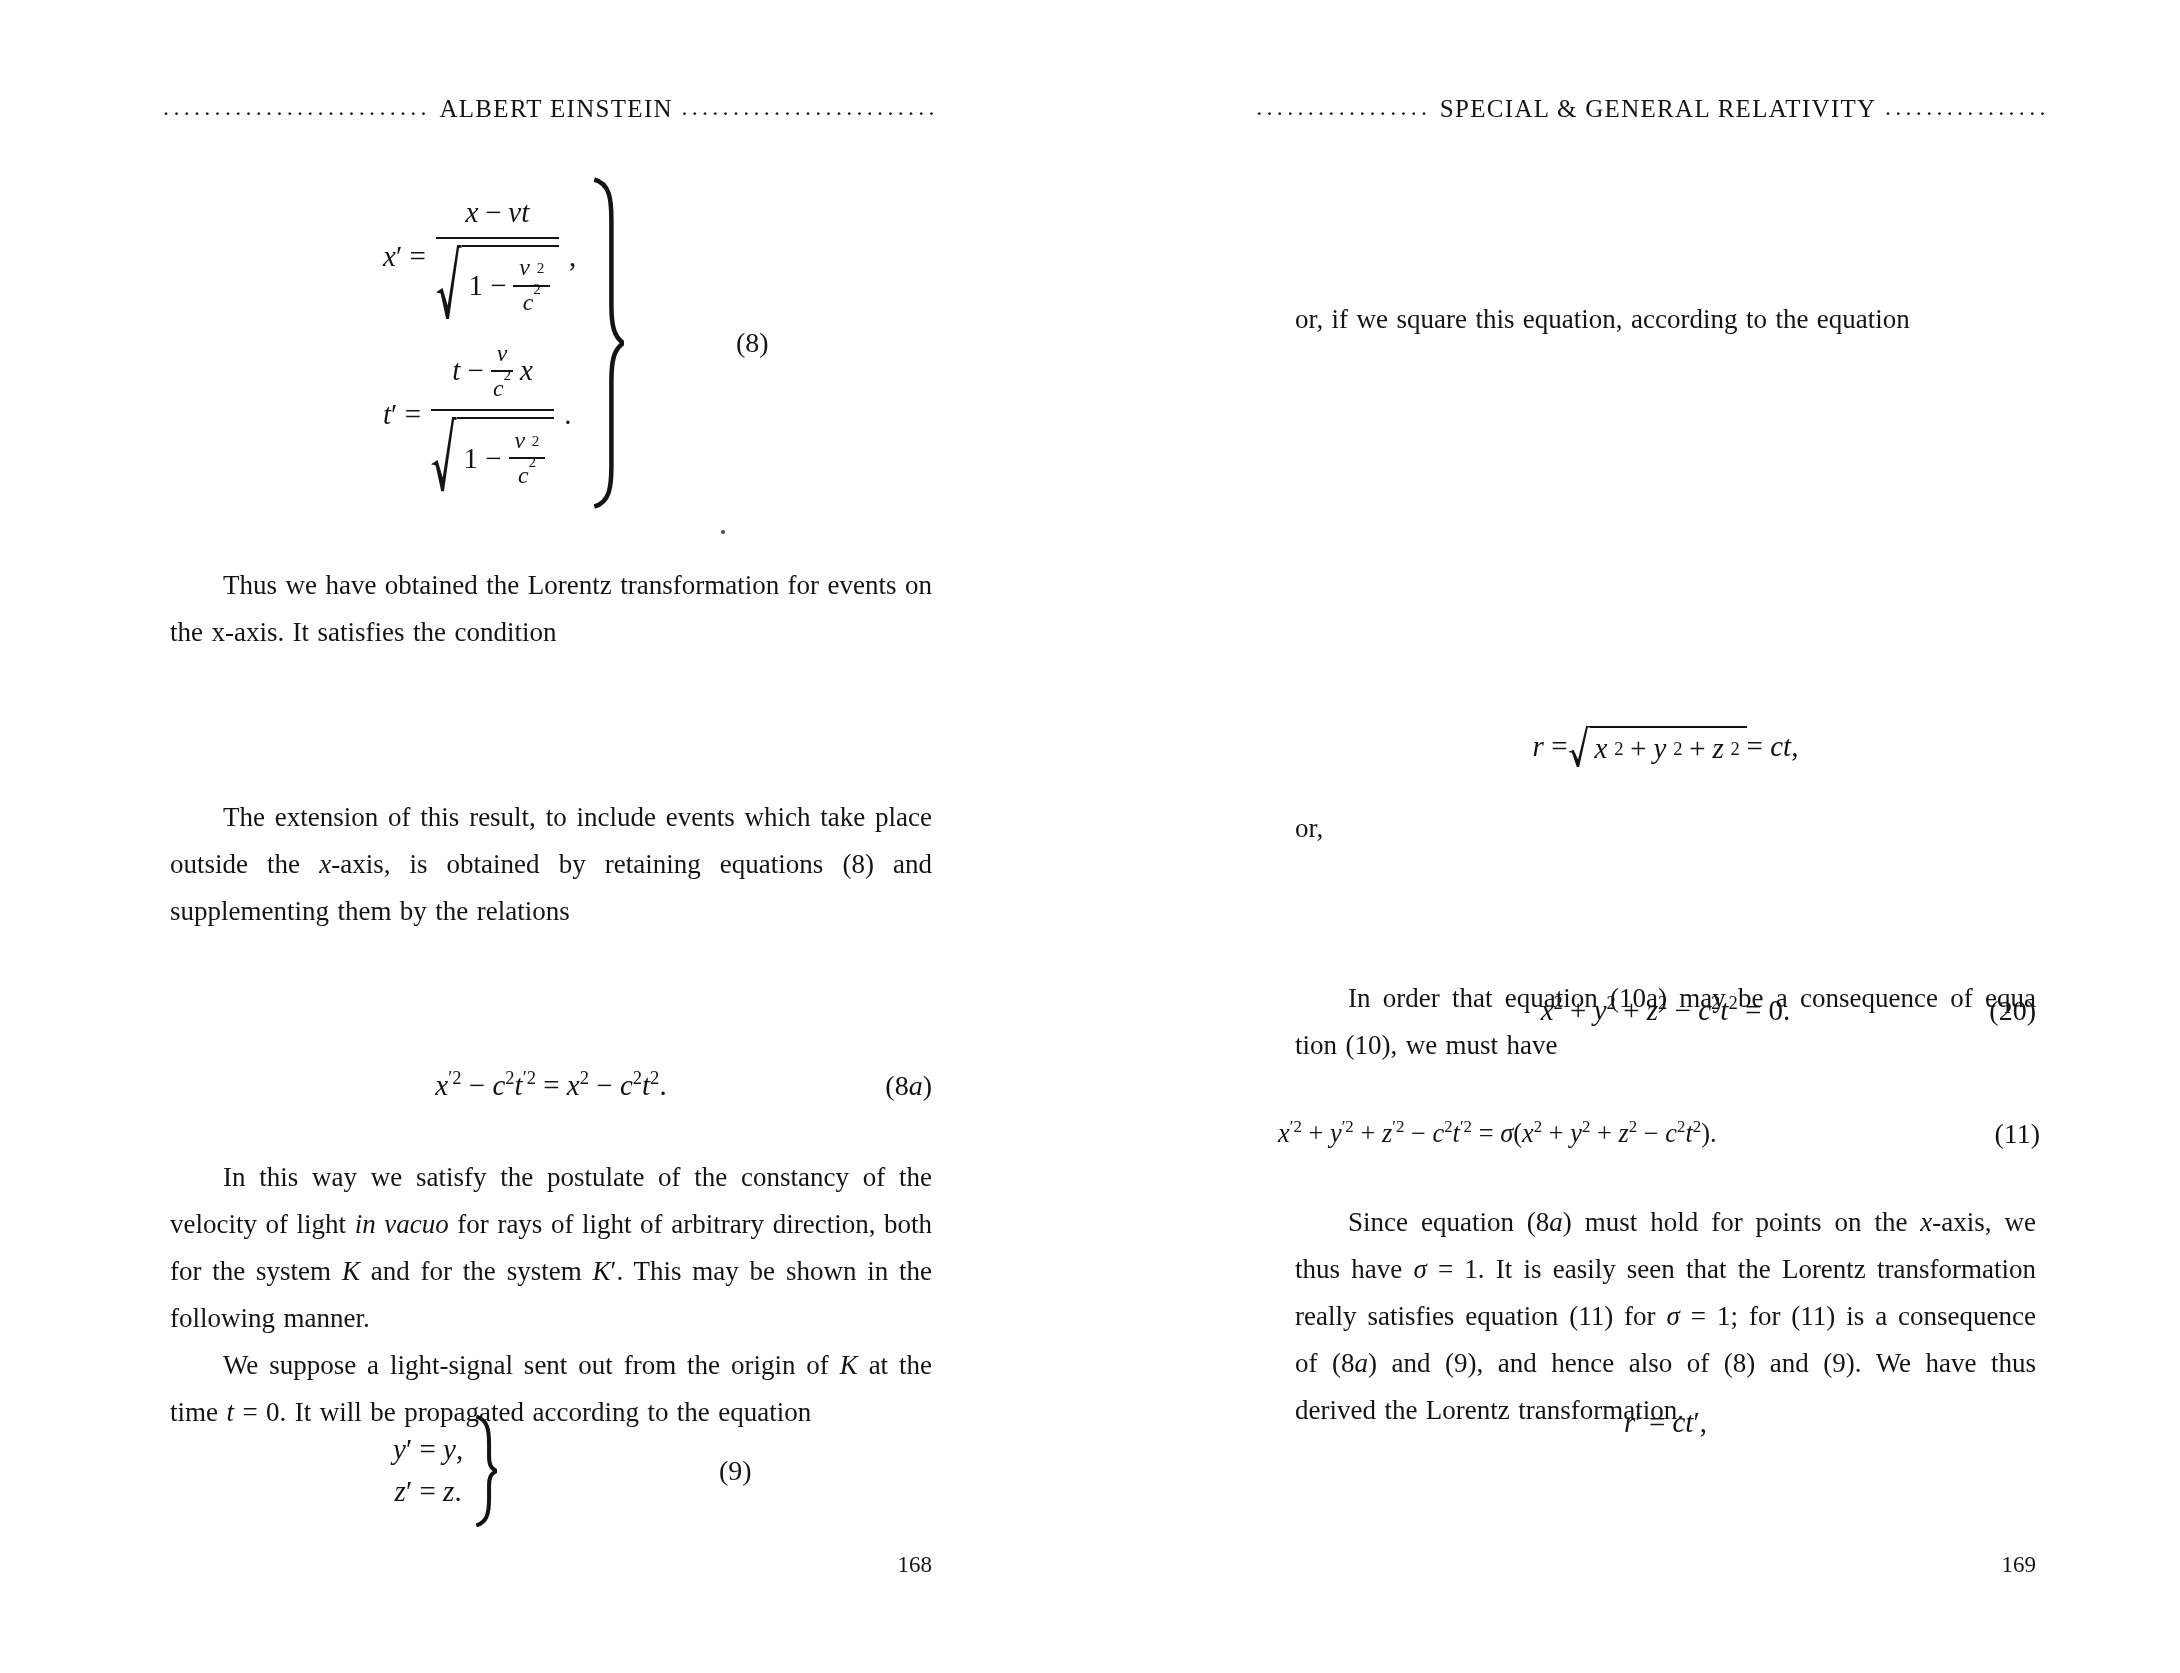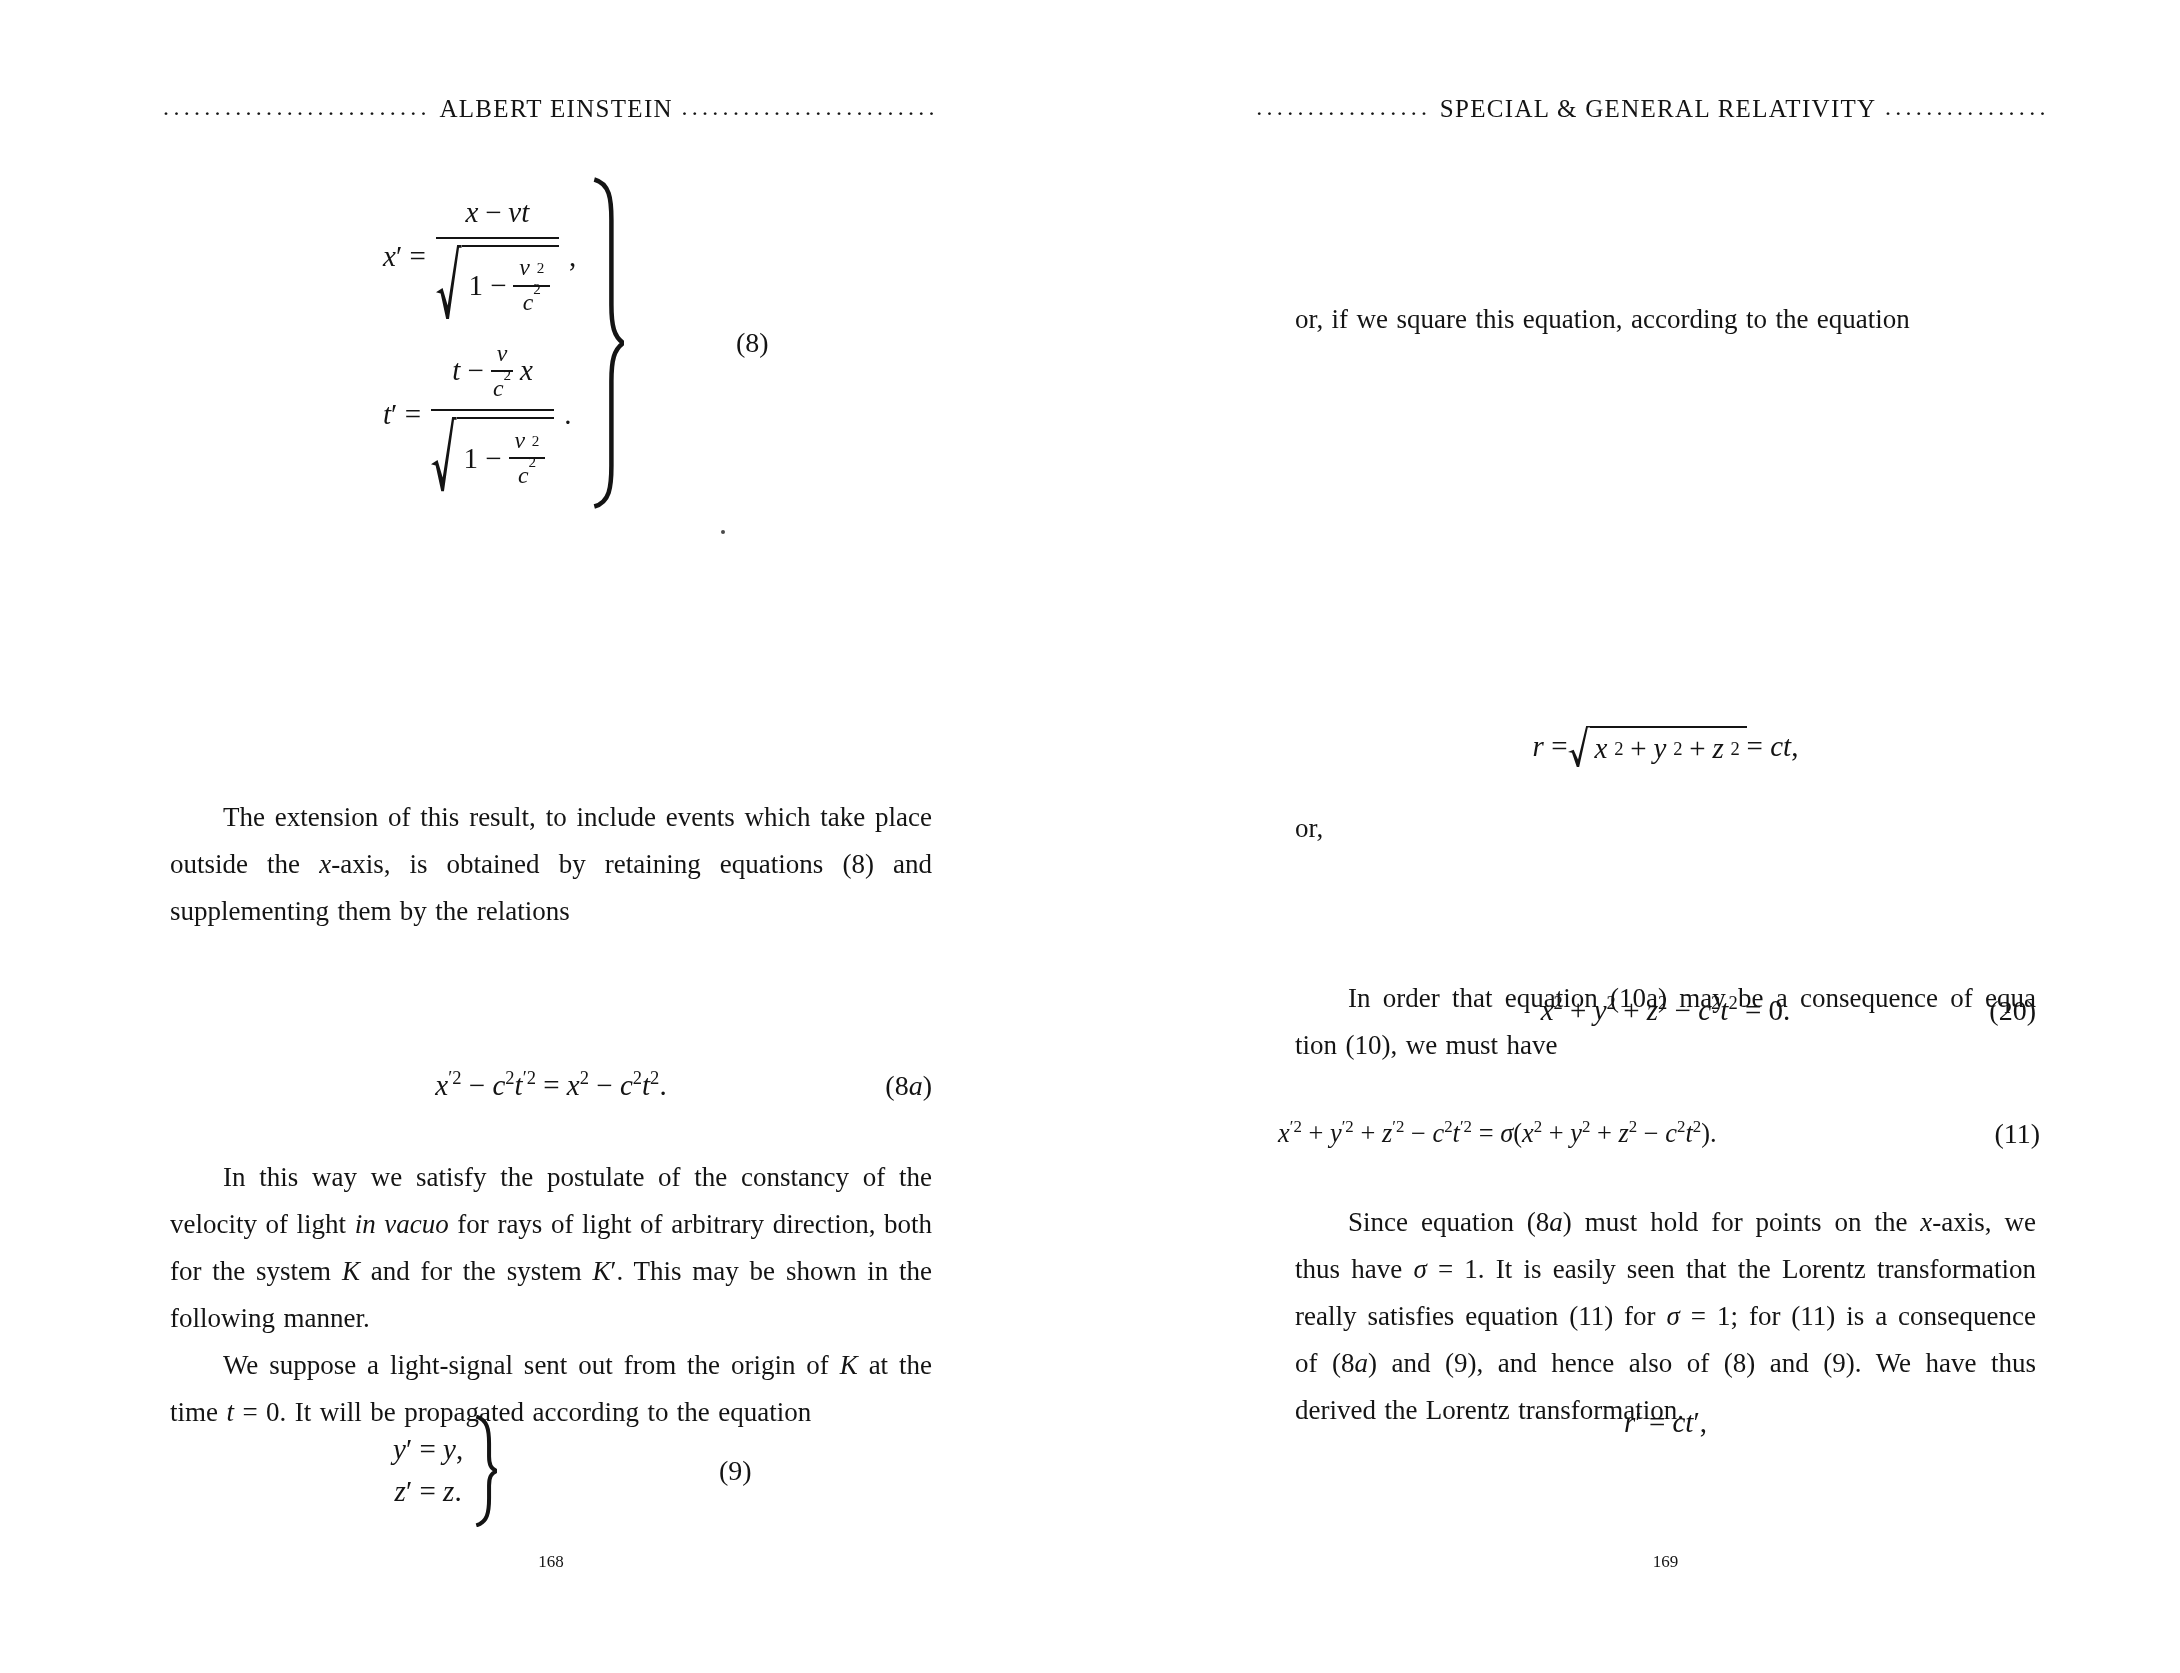--- a/index.html
+++ b/index.html
@@ -13,21 +13,21 @@
     display:flex;align-items:baseline;justify-content:center;
     font-size:25px;white-space:nowrap;
   }
   .rh-title{letter-spacing:1.3px;padding:0 8.5px;}
   .rh-dots{letter-spacing:4.3px;font-size:24px;transform:translateY(-1.7px);}
   
   .para{
     font-size:27px;line-height:47px;text-align:justify;word-spacing:1.7px;
   }
   .indent{text-indent:53px;}
-  .pagenum{font-size:17px;text-align:center;}
+  .pagenum{font-size:23px;text-align:right;}
   
   .m{font-size:29px;white-space:nowrap;}
   sup{font-size:64%;line-height:0;}
   .eqrow{display:flex;align-items:center;gap:10.2px;}
   .frac{display:inline-flex;flex-direction:column;vertical-align:middle;}
   .frac > .num{
     display:flex;justify-content:center;align-items:center;gap:6.8px;
     border-bottom:2.6px solid #141414;padding:1.7px 10.2px 7.7px;text-align:center;
   }
   .frac > .den{display:flex;justify-content:center;padding-top:6px;}
@@ -129,20 +129,21 @@
         </span>
         <span class="m" style="align-self:center;">.</span>
       </div>
     </div>
     <svg class="brace-svg" width="36" height="332" viewBox="0 0 40 400" preserveAspectRatio="none" style="margin-left:12px;">
       <path d="M7 3 C 24 8, 26 26, 26 52 L26 154 C26 180, 29 192, 39 200 C29 208, 26 220, 26 246 L26 348 C26 374, 24 392, 7 397" stroke="#141414" stroke-width="4.5" fill="none" vector-effect="non-scaling-stroke"></path>
     </svg>
     <span class="eqlabel" style="position:absolute;left:353px;top:50%;transform:translateY(-50%);">(8)</span>
   </div>
 
+  <p class="abs para indent" style="left:170px;top:562px;width:762px;margin:0;">Thus we have obtained the Lorentz transformation for events on the x-axis. It satisfies the condition</p>
 
   <div class="abs eq-display" style="left:170px;top:722px;width:762px;height:55px;">
     <span class="m"><i>x</i><sup>′2</sup> − <i>c</i><sup>2</sup><i>t</i><sup>′2</sup> = <i>x</i><sup>2</sup> − <i>c</i><sup>2</sup><i>t</i><sup>2</sup>.</span>
     <span class="eqlabel right">(8<i>a</i>)</span>
   </div>
 
   <p class="abs para indent" style="left:170px;top:794px;width:762px;margin:0;">The extension of this result, to include events which take place outside the <i>x</i>-axis, is obtained by retaining equations (8) and supplementing them by the relations</p>
 
   <div class="abs eq-braced" style="left:170px;top:1020px;width:762px;height:119px;">
     <div style="display:flex;flex-direction:column;gap:8.5px;align-items:center;margin-left:223px;">

